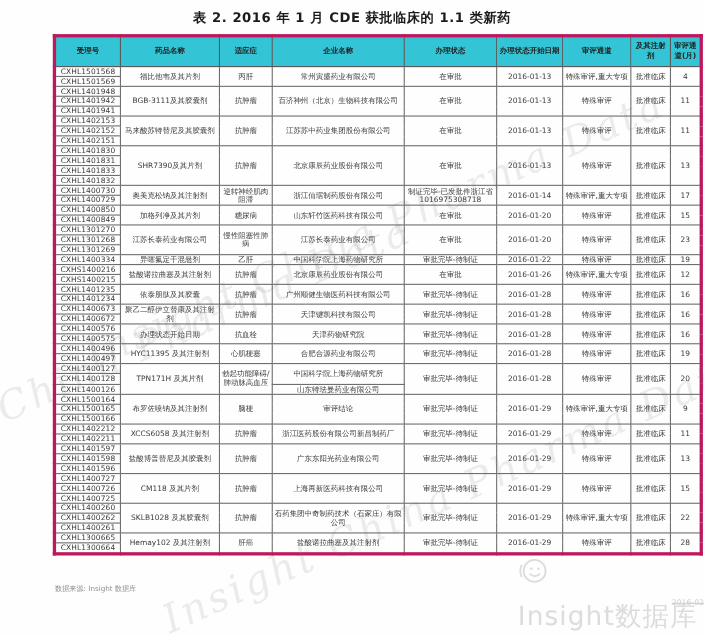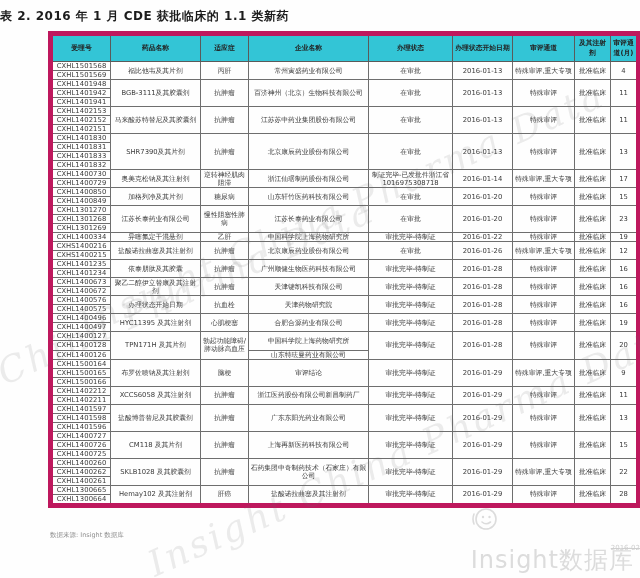--- a/index.html
+++ b/index.html
@@ -6,35 +6,35 @@
   html,body { width: 640px; height: 578px; }
   body {
     font-family: "DejaVu Sans", "Liberation Sans", sans-serif;
     background: #fefefe;
     position: relative;
     overflow: hidden;
   }
   .page-title {
     position: absolute;
     top: 8px; left: 0; width: 640px;
-    text-align: left;
+    text-align: center;
     font-size: 12px;
     font-weight: 600;
     color: #1c1c1c;
     letter-spacing: 0.5px;
   }
   .table-wrap {
     position: absolute;
     left: 48px; top: 31px;
   }
   table {
     border-collapse: collapse;
     table-layout: fixed;
     width: 588px;
-    border: 5px solid #be185d;
+    border: 3px solid #be185d;
   }
   th {
     background: #33c5d6;
     color: #222;
     font-size: 6.8px;
     font-weight: bold;
     border: 1px solid #5a5a5a;
     padding: 2px 1px;
     line-height: 1.35;
     height: 28px;

